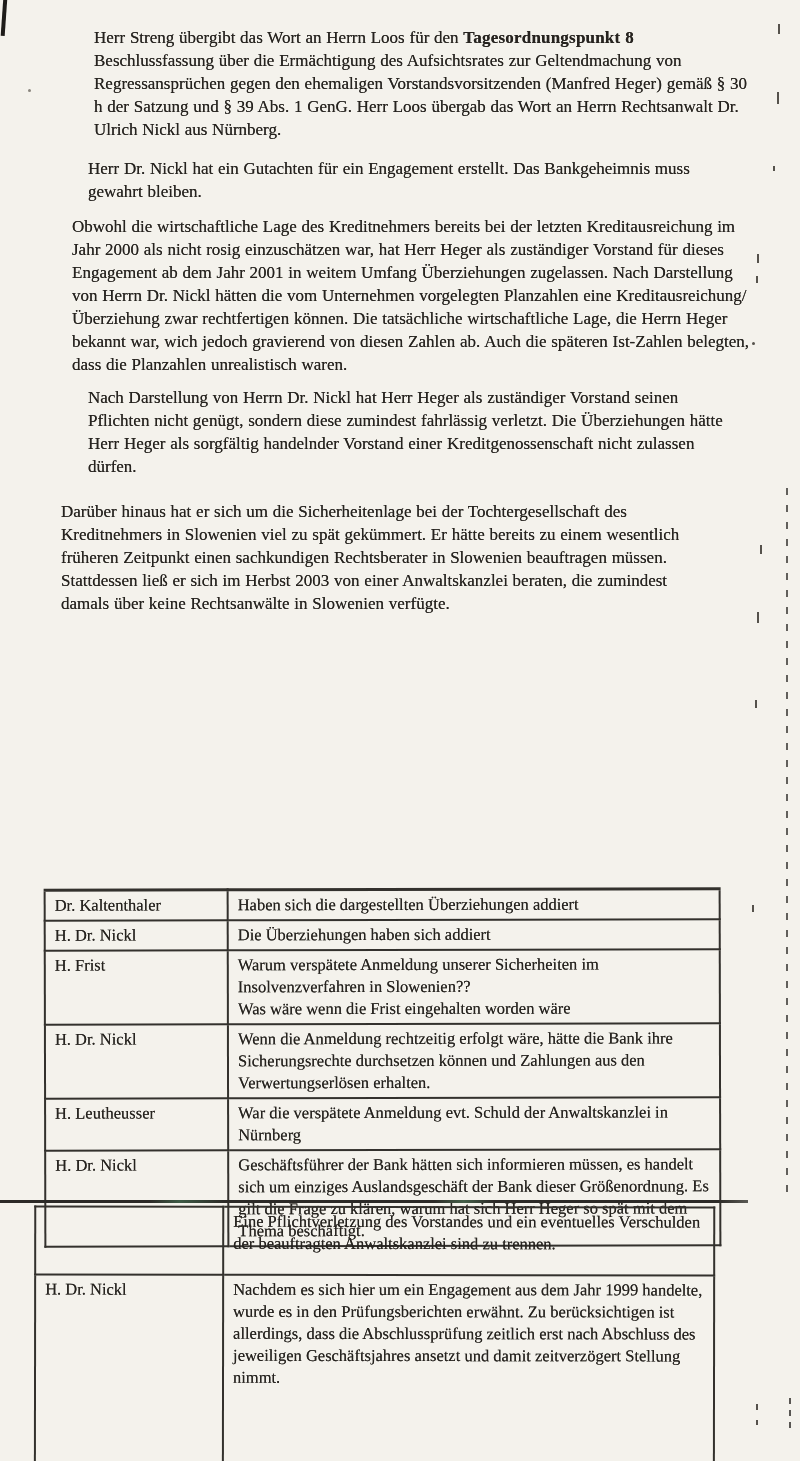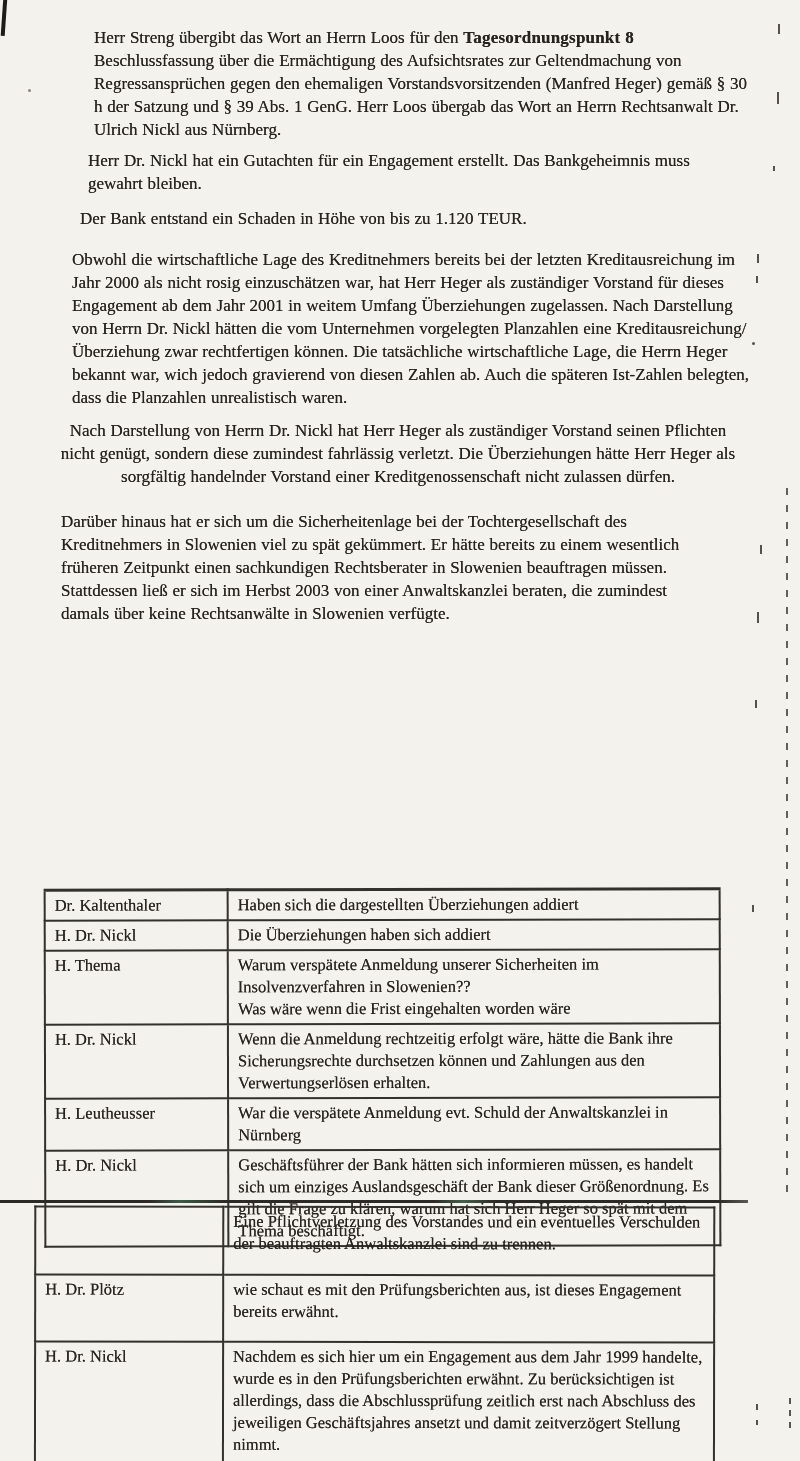--- a/index.html
+++ b/index.html
@@ -13,27 +13,27 @@
     color:#26231f;
   }
   .page{position:absolute;inset:0;}
   .text-block{position:absolute;top:26px;left:16px;width:800px;}
   .para{
     font-size:17px;line-height:23px;margin:0;
     text-shadow:0 0 0.6px rgba(38,35,31,0.8);
     word-spacing:0.5px;
   }
   .p0 {margin:0 66px 0 78px;}
-  .p0b{margin:8px 70px 12px 72px;}
+  .p0b{margin:16px 70px 12px 72px;}
   .p1 {margin:0 74px 14px 70px;}
   .p2 {margin:0 60px 18px 64px;}
   .p3 {margin:0 100px 16px 60px;}
   .p4 {margin:2px 56px 10px 56px;}
   .p5 {margin:0 90px 10px 50px;}
-  .p6 {margin:0 72px 22px 36px;text-align:center;}
+  .p6 {margin:0 72px 22px 72px;}
   .p7 {margin:0 105px 14px 45px;}
   .p8 {margin:0 60px 0 42px;}
   .para b{font-weight:bold;letter-spacing:0.2px;}
 
   table.qtable{
     position:absolute;
     border-collapse:collapse;
     table-layout:fixed;
     background:transparent;
   }
@@ -81,42 +81,41 @@
   #art-d13{left:756px;top:1420px;width:2px;height:5px;}
 </style>
 </head>
 <body>
 
 <div class="page">
 
   <div class="text-block">
     <p class="para p0"><span>Herr Streng übergibt das Wort an Herrn Loos für den </span><b>Tagesordnungspunkt 8</b><span> Beschlussfassung über die Ermächtigung des Aufsichtsrates zur Geltendmachung von Regressansprüchen gegen den ehemaligen Vorstandsvorsitzenden (Manfred Heger) gemäß § 30 h der Satzung und § 39 Abs. 1 GenG. Herr Loos übergab das Wort an Herrn Rechtsanwalt Dr. Ulrich Nickl aus Nürnberg.</span></p>
     <p class="para p0b">Herr Dr. Nickl hat ein Gutachten für ein Engagement erstellt. Das Bankgeheimnis muss gewahrt bleiben.</p>
-    <p class="para p2">Der Bank entstand ein Schaden in Höhe von bis zu 1.120 TEUR.</p>
     <p class="para p4">Obwohl die wirtschaftliche Lage des Kreditnehmers bereits bei der letzten Kreditausreichung im Jahr 2000 als nicht rosig einzuschätzen war, hat Herr Heger als zuständiger Vorstand für dieses Engagement ab dem Jahr 2001 in weitem Umfang Überziehungen zugelassen. Nach Darstellung von Herrn Dr. Nickl hätten die vom Unternehmen vorgelegten Planzahlen eine Kreditausreichung/Überziehung zwar rechtfertigen können. Die tatsächliche wirtschaftliche Lage, die Herrn Heger bekannt war, wich jedoch gravierend von diesen Zahlen ab. Auch die späteren Ist-Zahlen belegten, dass die Planzahlen unrealistisch waren.</p>
     <p class="para p6">Nach Darstellung von Herrn Dr. Nickl hat Herr Heger als zuständiger Vorstand seinen Pflichten nicht genügt, sondern diese zumindest fahrlässig verletzt. Die Überziehungen hätte Herr Heger als sorgfältig handelnder Vorstand einer Kreditgenossenschaft nicht zulassen dürfen.</p>
     <p class="para p7">Darüber hinaus hat er sich um die Sicherheitenlage bei der Tochtergesellschaft des Kreditnehmers in Slowenien viel zu spät gekümmert. Er hätte bereits zu einem wesentlich früheren Zeitpunkt einen sachkundigen Rechtsberater in Slowenien beauftragen müssen. Stattdessen ließ er sich im Herbst 2003 von einer Anwaltskanzlei beraten, die zumindest damals über keine Rechtsanwälte in Slowenien verfügte.</p>
   </div>
 
   <table id="table1" class="qtable">
     <colgroup>
         <col class="c1">
         <col class="c2">
       </colgroup>
     <tbody>
       <tr class="r1">
         <td>Dr. Kaltenthaler</td>
         <td>Haben sich die dargestellten Überziehungen addiert</td>
       </tr>
       <tr class="r2">
         <td>H. Dr. Nickl</td>
         <td>Die Überziehungen haben sich addiert</td>
       </tr>
       <tr class="r3">
-        <td>H. Thema</td>
+        <td>H. Frist</td>
         <td>Warum verspätete Anmeldung unserer Sicherheiten im Insolvenzverfahren in Slowenien??
 Was wäre wenn die Frist eingehalten worden wäre</td>
       </tr>
       <tr class="r4">
         <td>H. Dr. Nickl</td>
         <td>Wenn die Anmeldung rechtzeitig erfolgt wäre, hätte die Bank ihre Sicherungsrechte durchsetzen können und Zahlungen aus den Verwertungserlösen erhalten.</td>
       </tr>
       <tr class="r5">
         <td>H. Leutheusser</td>
         <td>War die verspätete Anmeldung evt. Schuld der Anwaltskanzlei in Nürnberg</td>
@@ -133,24 +132,20 @@
   <table id="table2" class="qtable">
     <colgroup>
         <col class="c1">
         <col class="c2">
       </colgroup>
     <tbody>
       <tr class="ra">
         <td></td>
         <td>Eine Pflichtverletzung des Vorstandes und ein eventuelles Verschulden der beauftragten Anwaltskanzlei sind zu trennen.</td>
       </tr>
-      <tr class="rb">
-        <td>H. Dr. Plötz</td>
-        <td>wie schaut es mit den Prüfungsberichten aus, ist dieses Engagement bereits erwähnt.</td>
-      </tr>
       <tr class="rc">
         <td>H. Dr. Nickl</td>
         <td>Nachdem es sich hier um ein Engagement aus dem Jahr 1999 handelte, wurde es in den Prüfungsberichten erwähnt. Zu berücksichtigen ist allerdings, dass die Abschlussprüfung zeitlich erst nach Abschluss des jeweiligen Geschäftsjahres ansetzt und damit zeitverzögert Stellung nimmt.</td>
       </tr>
     </tbody>
   </table>
 
   <div id="art-corner" class="artifact"></div>
   <div id="art-dot1" class="artifact"></div>
   <div id="art-dash-line" class="artifact"></div>

